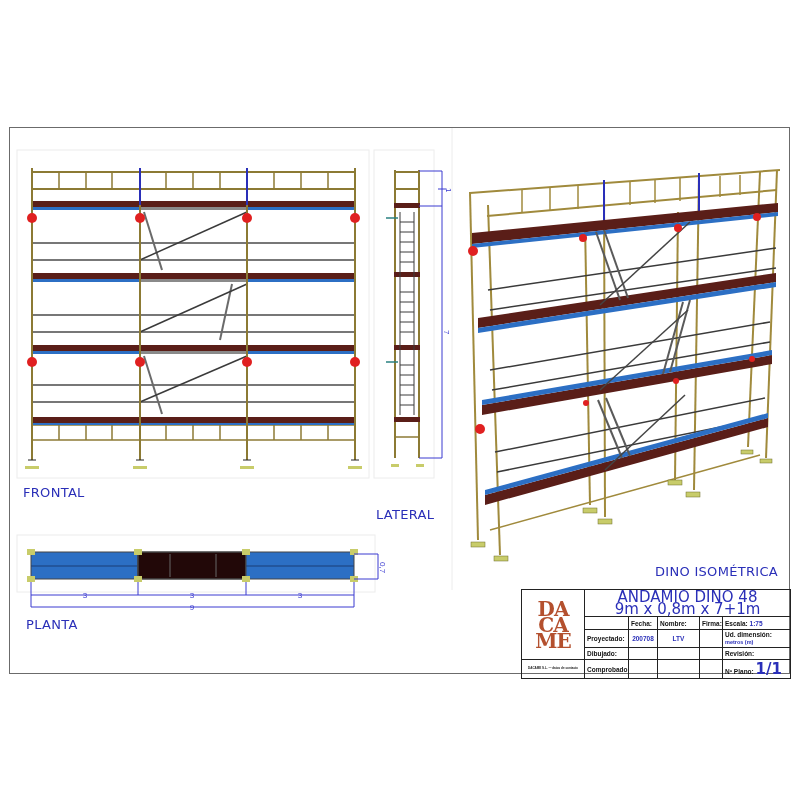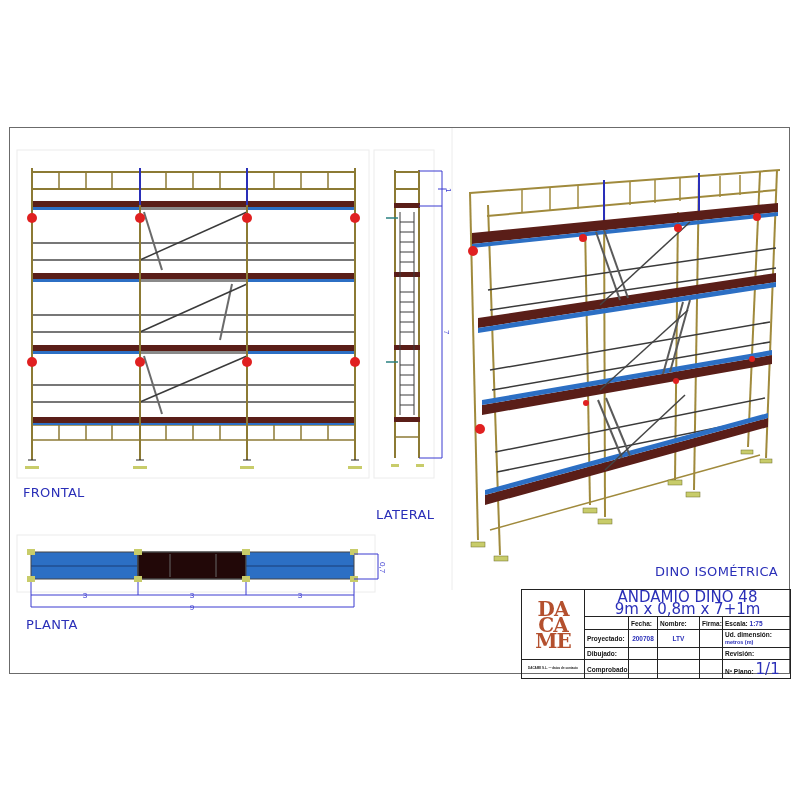--- a/index.html
+++ b/index.html
@@ -8,21 +8,21 @@
   .view-label { position: absolute; color: #2a2fb8; font-family: "DejaVu Sans", sans-serif; font-size: 13px; letter-spacing: 0.3px; }
   svg { position: absolute; left: 0; top: 0; }
   .tb { position: absolute; left: 521px; top: 589px; width: 269px; height: 85px; }
   .tb table { border-collapse: collapse; width: 100%; height: 100%; table-layout: fixed; }
   .tb td { border: 1px solid #222; font-size: 6.5px; font-weight: bold; font-family: "Liberation Sans", sans-serif; padding: 0 2px; color: #111; vertical-align: middle; white-space: nowrap; overflow: hidden; }
   .tb .val { color: #2a2fb8; text-align: center; }
   .tb .title { text-align: center; color: #2a2fb8; font-weight: normal; font-family: "DejaVu Sans", sans-serif; font-size: 15px; line-height: 12px; margin-left: 28px; }
   .logo-cell { text-align: center; padding: 0; }
   .logo { color: #b4502e; font-family: "DejaVu Serif", serif; font-size: 20px; line-height: 16px; letter-spacing: -1px; }
   .logo-small { font-size: 3px; line-height: 3.5px; color: #222; }
-  .plano { color: #2a2fb8; font-size: 15px; font-weight: normal; font-family: "DejaVu Sans", sans-serif; margin-top: 33px; }
+  .plano { color: #2a2fb8; font-size: 15px; font-weight: bold; font-family: "DejaVu Sans", sans-serif; margin-top: 33px; }
 </style>
 </head>
 <body>
 
 <div class="sheet"></div>
 
 <svg width="800" height="800" viewBox="0 0 800 800">
 
   <rect x="17" y="150" width="352" height="328" fill="none" stroke="#ececec" stroke-width="1"></rect>
   <rect x="374" y="150" width="60" height="328" fill="none" stroke="#ececec" stroke-width="1"></rect>

